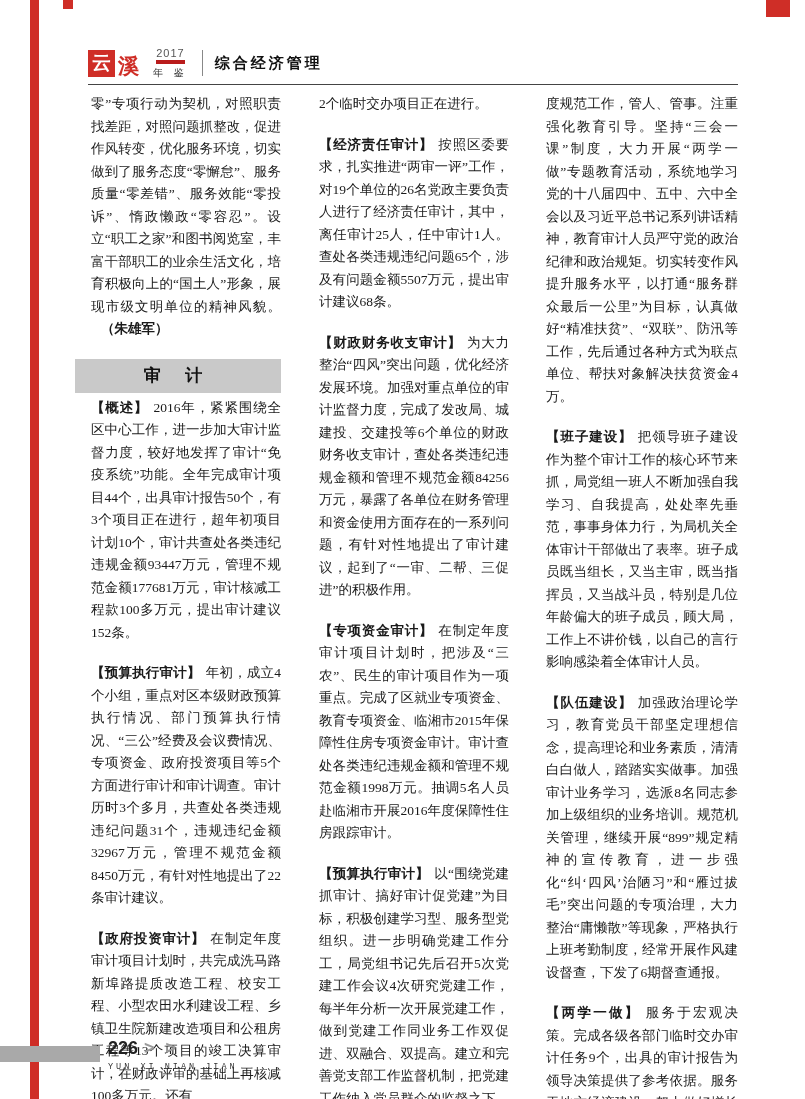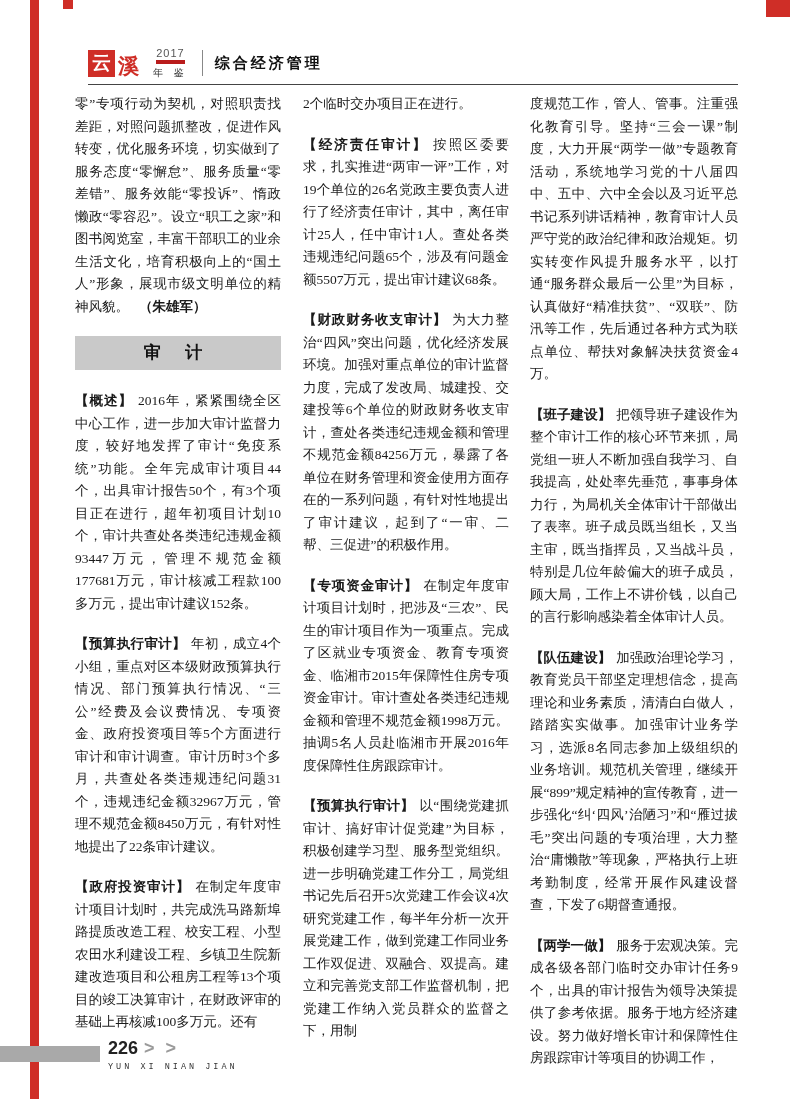--- a/index.html
+++ b/index.html
@@ -60,35 +60,35 @@
 
   .col {
     position: absolute; top: 93px;
     font-size: 13.5px; line-height: 22.5px;
     text-align: justify;
   }
   .col1 { left: 75px;  width: 206px; }
   .col2 { left: 303px; width: 206px; }
   .col3 { left: 530px; width: 208px; }
 
-  .col p { margin: 0 0 18px 0; }
+  .col p { margin: 0 0 18px 16px; }
   .entry-head {
     font-weight: bold;
     font-family: "Liberation Sans", sans-serif;
     margin-right: 5px;
   }
   .byline { font-weight: bold; margin-left: 10px; white-space: nowrap; }
 
   .section-box {
     background: #c9c9c9;
     height: 34px; line-height: 34px;
     text-align: center;
     font-size: 17px; font-weight: bold; letter-spacing: 10px;
     font-family: "Liberation Sans", sans-serif;
-    margin: 14px 0 20px 0;
+    margin: 14px 0 4px 0;
     color: #111;
   }
 
   .footer-bar {
     position: absolute; left: 0; top: 1046px;
     width: 100px; height: 16px; background: #a9a9a9;
   }
   .footer-num {
     position: absolute; left: 108px; top: 1038px;
     font-size: 18px; font-weight: bold; color: #222;

